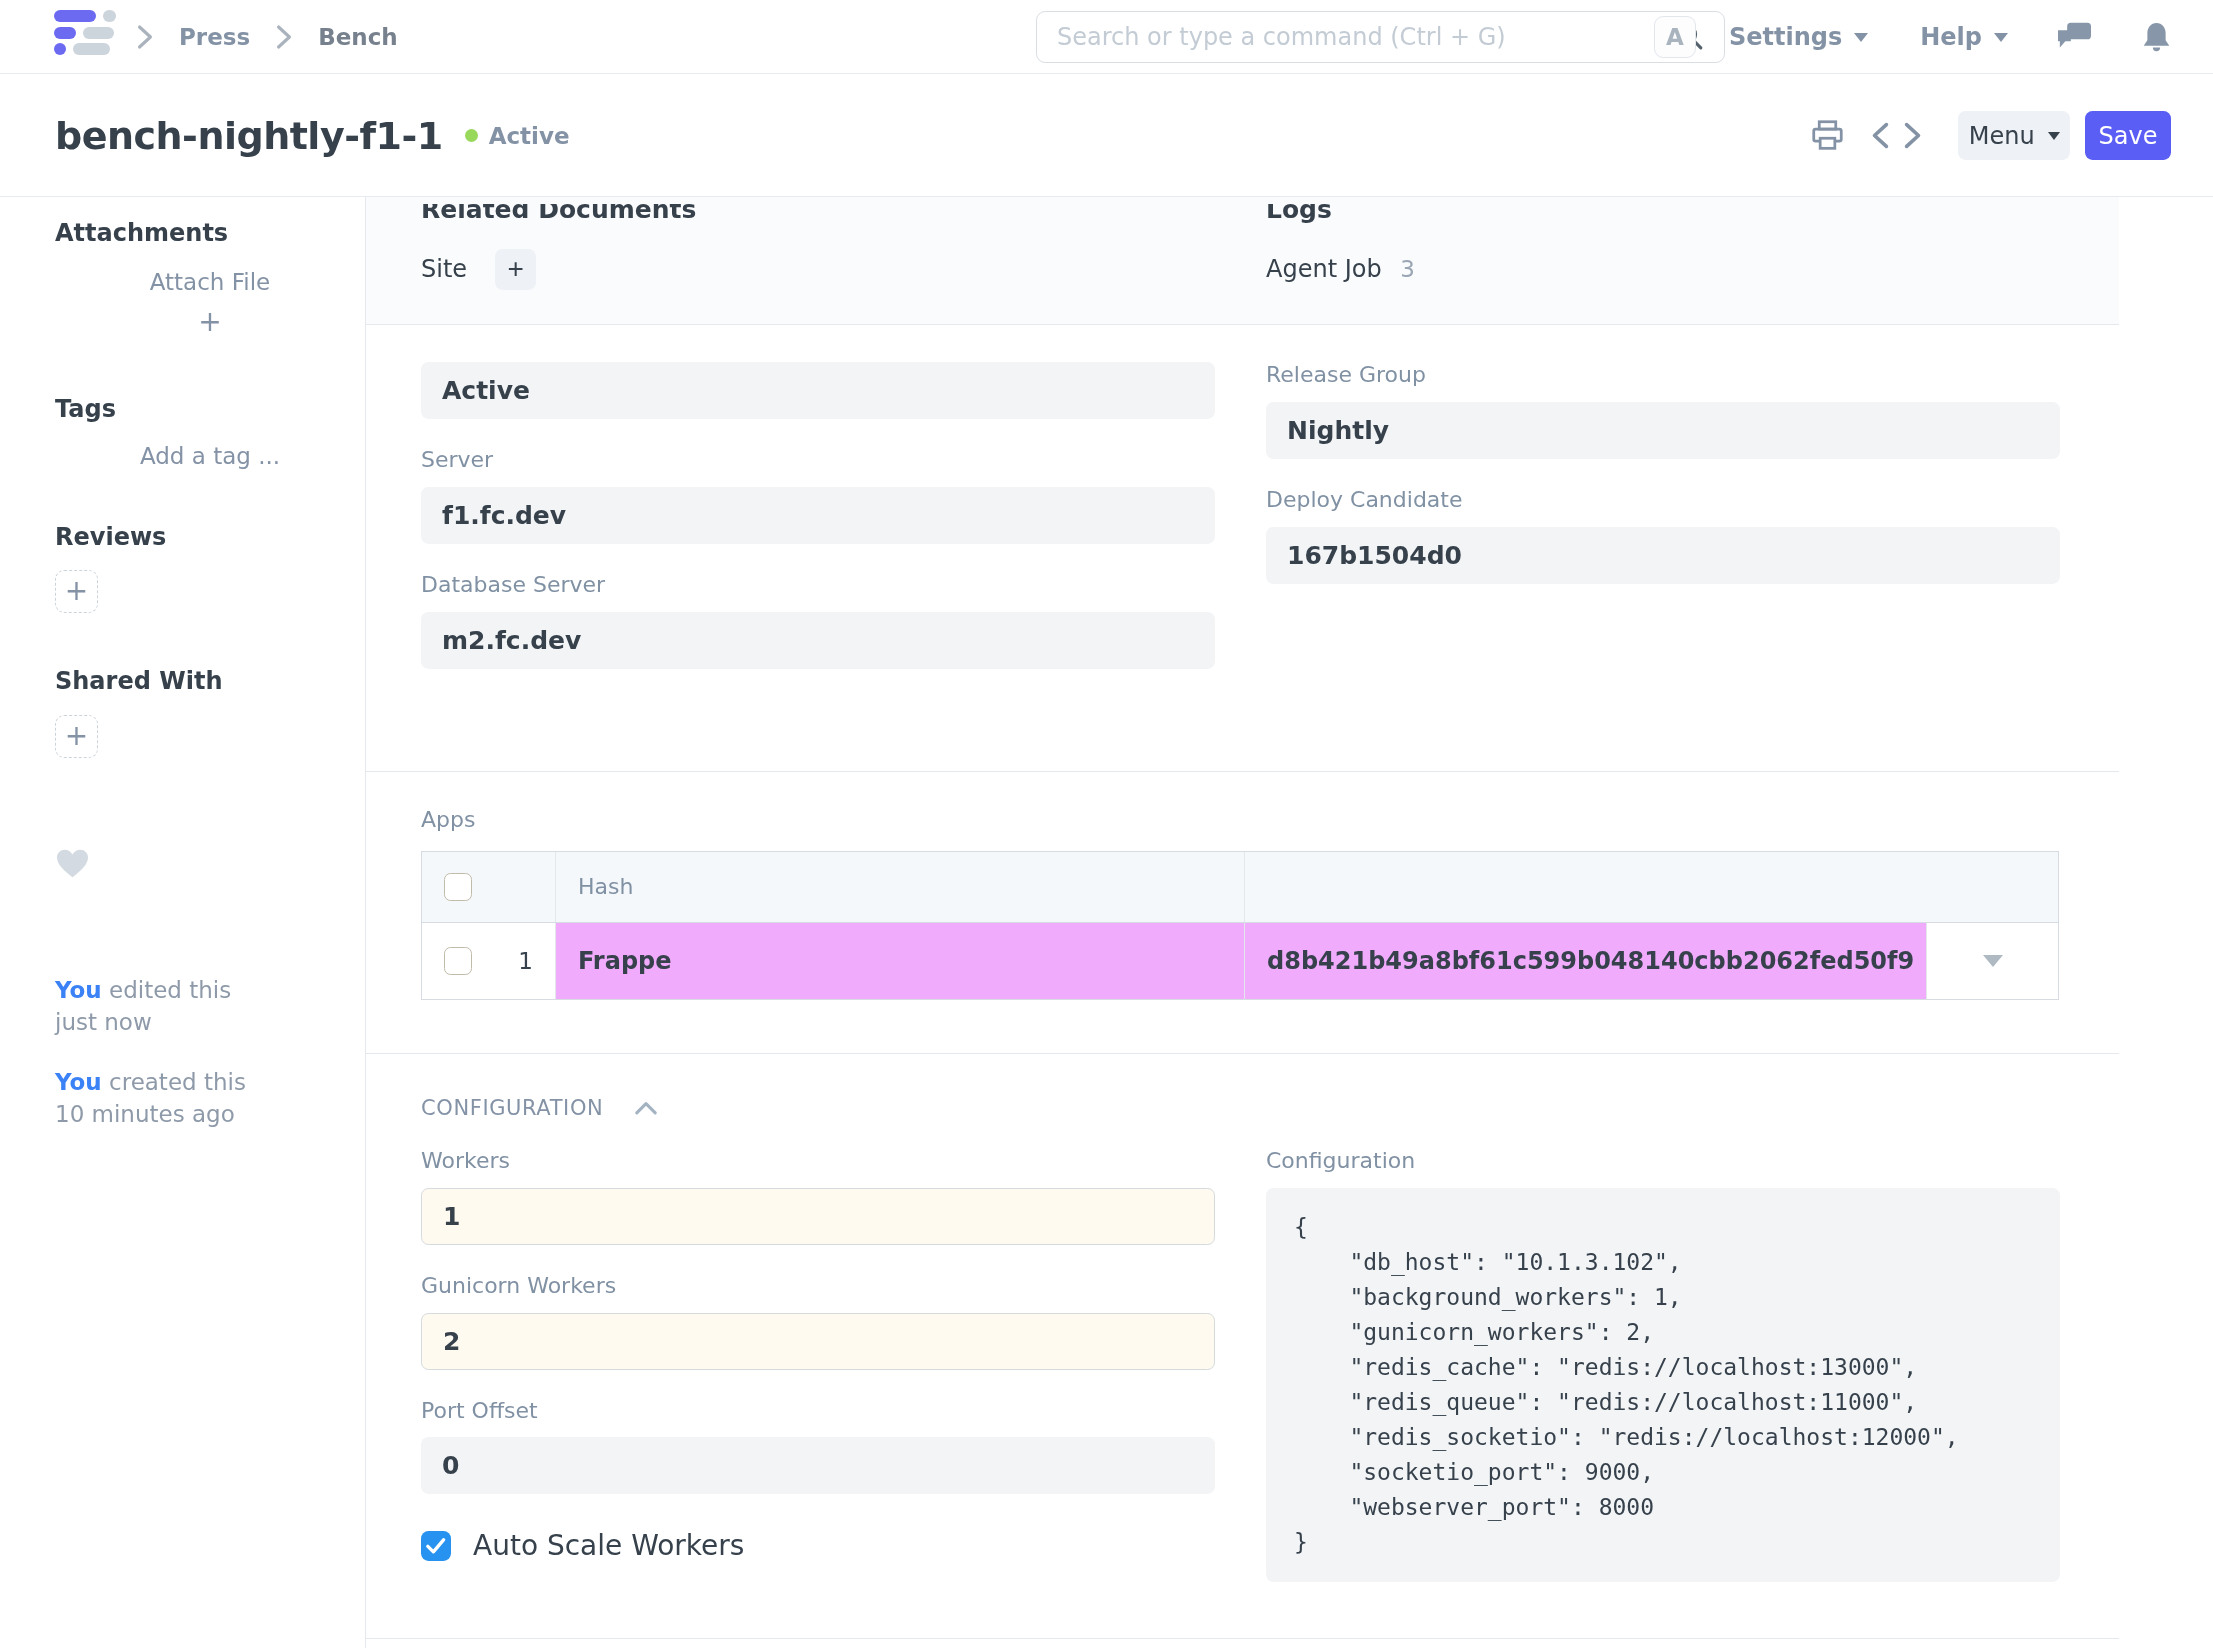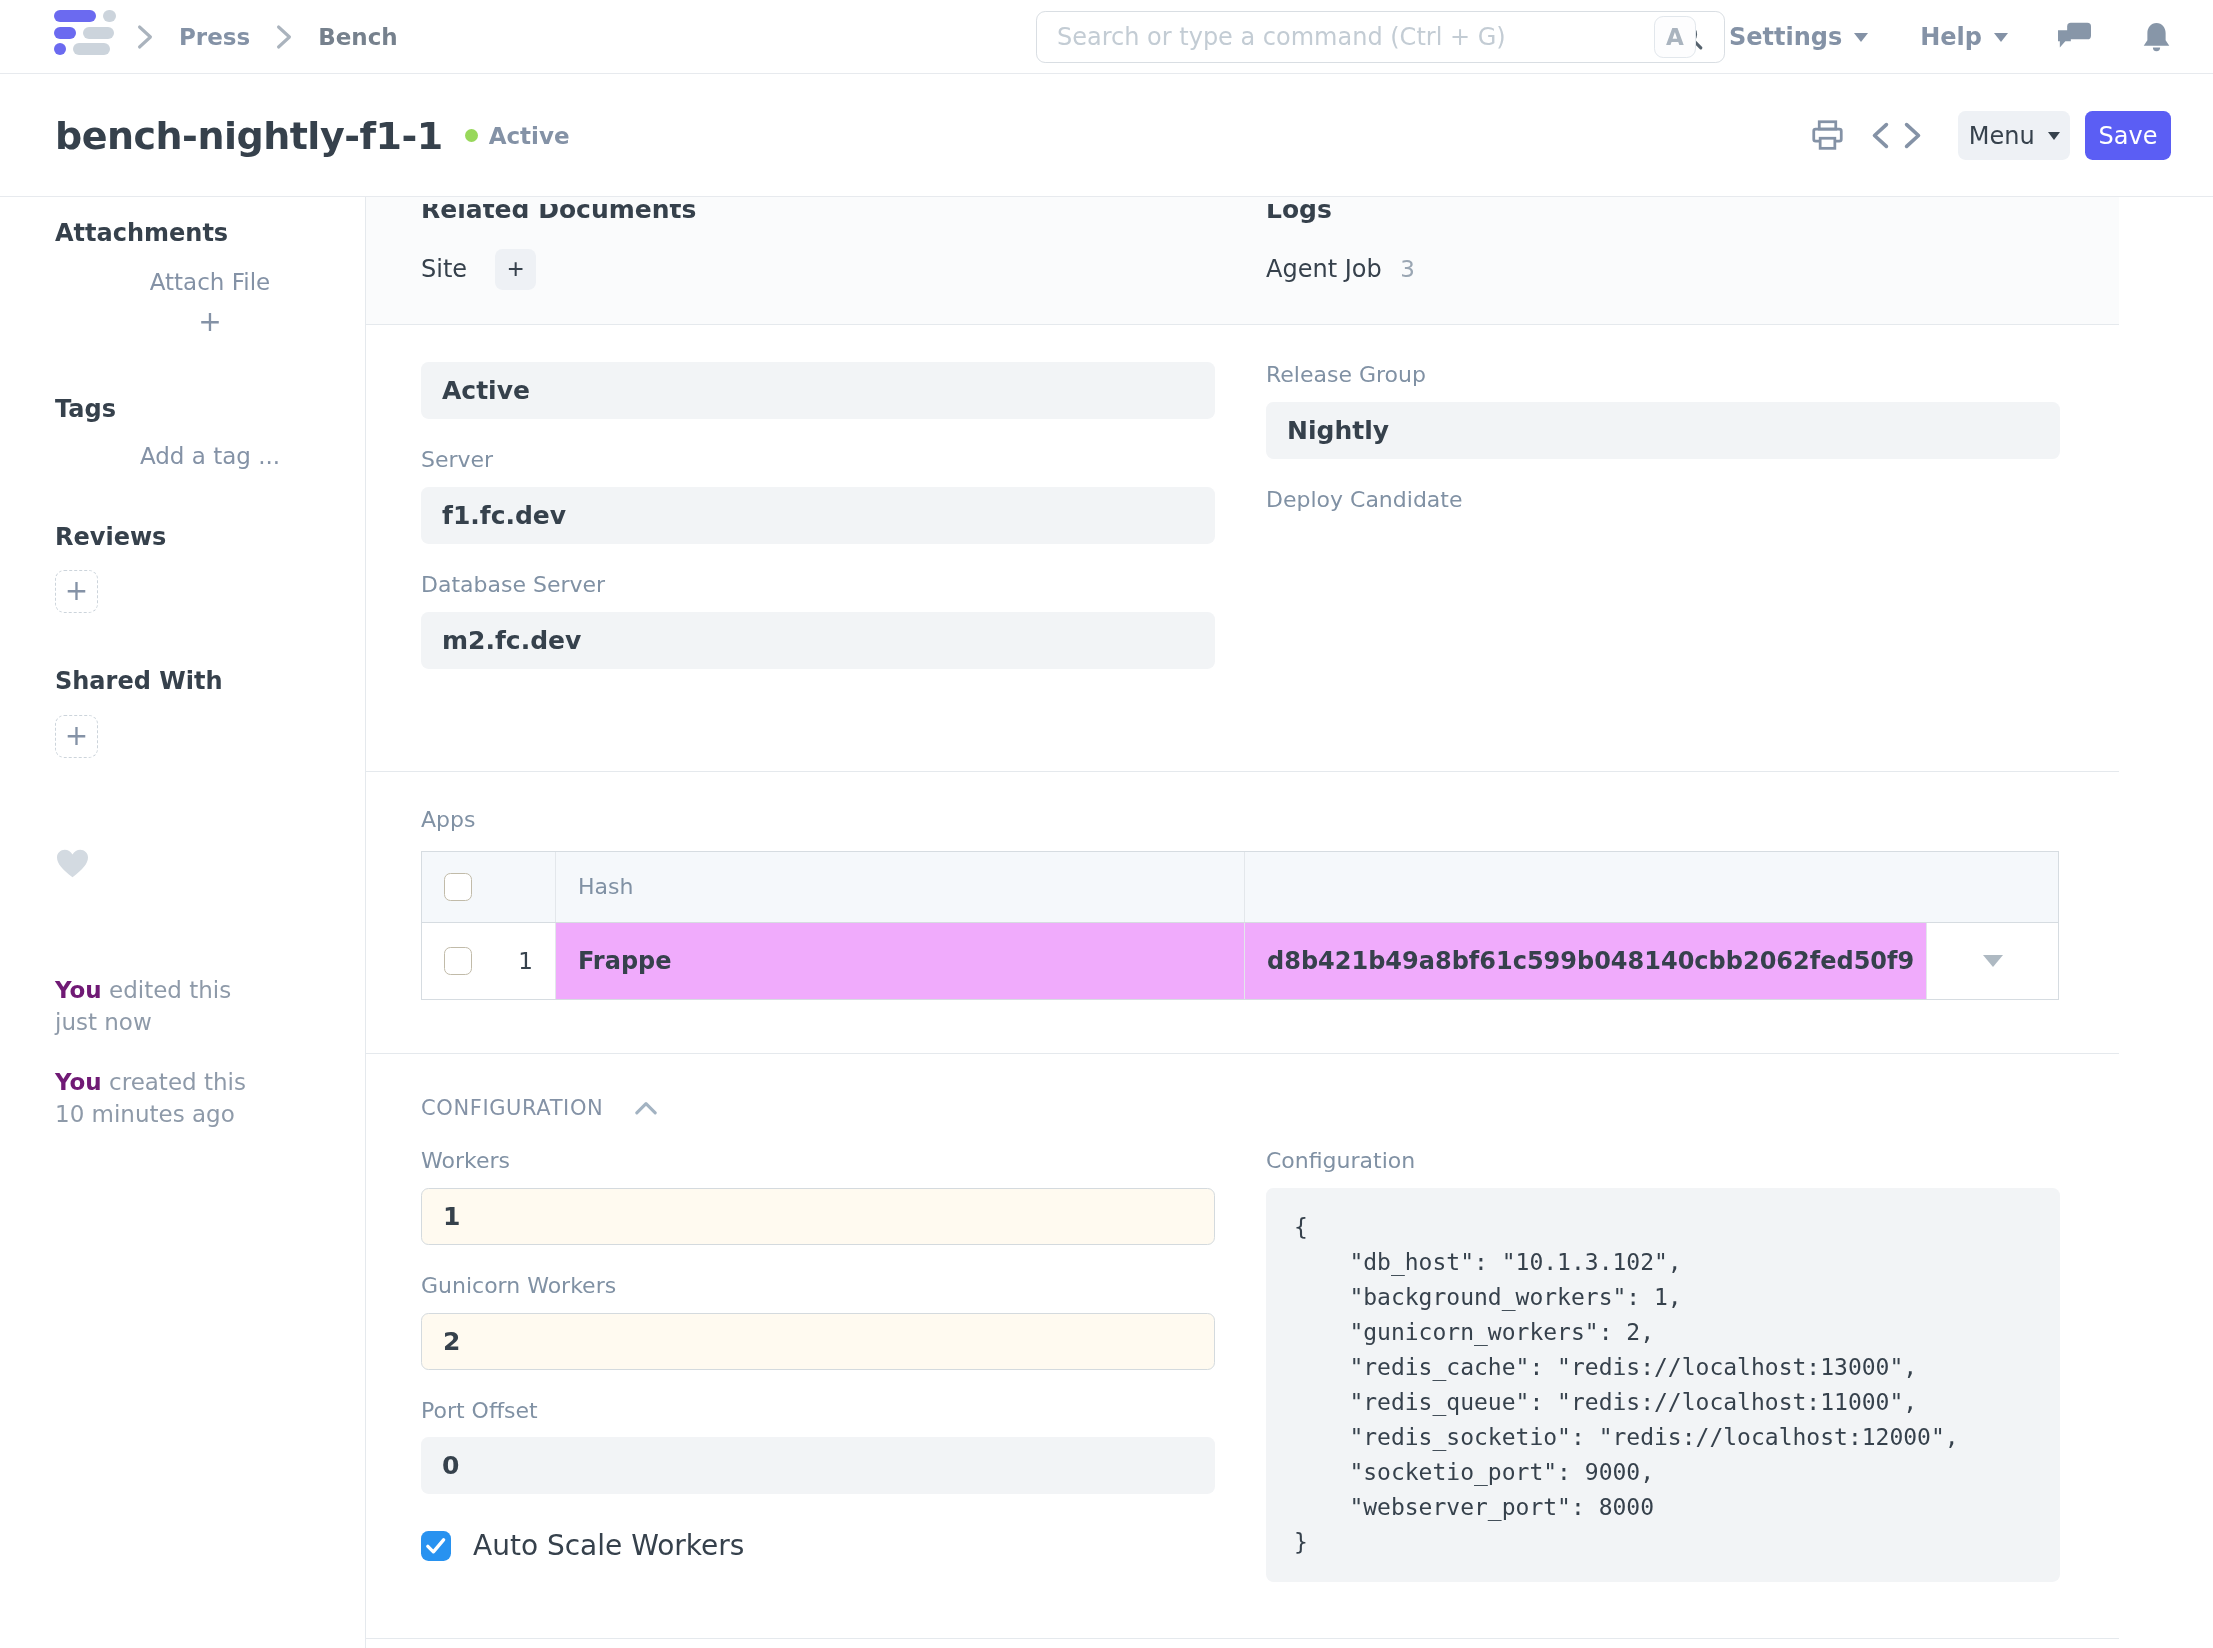--- a/index.html
+++ b/index.html
@@ -47,21 +47,21 @@
 
   
   .content { display:flex; height:1451px; }
   .sidebar { width:365px; padding:13px 0 0 55px; }
   .sb-heading { font-size:24px; font-weight:600; color:#36414c; }
   .sb-link { font-size:23px; color:#8492a6; display:flex; align-items:center; gap:13px; cursor:pointer;flex-direction:column; }
   .plus-glyph { font-size:28px; color:#8492a6; font-weight:400; line-height:1; }
   .dashed-add { width:43px; height:43px; border:1.8px dashed #ccd4db; border-radius:9.2px;
     display:flex; align-items:center; justify-content:center; cursor:pointer; }
   .sb-note { font-size:23px; line-height:32px; color:#8e9aa9; }
-  .sb-note strong { color:#701a75; font-weight:600; }
+  .sb-note strong { color:#3b82f6; font-weight:600; }
 
   .main { width:1754px; border-left:0.9px solid #e5e9ed; }
   section { border-bottom:0.9px solid #e5e9ed; padding-left:55px; padding-right:60px; }
 
   
   .sec-dash { height:128px; background:#fafbfc; padding-top:7.4px; overflow:hidden;
     display:grid; grid-template-columns:794px 794px; column-gap:51px; }
   .clip-heading { height:29.5px; overflow:hidden; }
   .clip-heading span { display:block; margin-top:-9.2px; font-size:25px; font-weight:600; color:#36414c; }
   .dash-row { margin-top:14.8px; height:41px; display:flex; align-items:center; }
@@ -287,20 +287,21 @@
           <div class="control">m2.fc.dev</div>
         </div>
       </div>
       <div>
         <div class="field">
           <label class="field-label">Release Group</label>
           <div class="control">Nightly</div>
         </div>
         <div class="field">
           <label class="field-label">Deploy Candidate</label>
+          <div class="control">167b1504d0</div>
         </div>
       </div>
     </section>
 
     <section class="sec-apps">
       <label class="field-label">Apps</label>
       <div class="apps-table">
         <div class="t-row t-head">
           <div class="t-cell">
               <span class="checkbox"></span>

